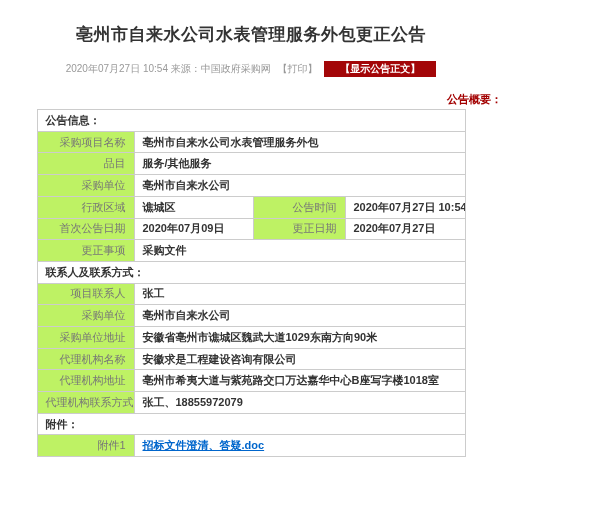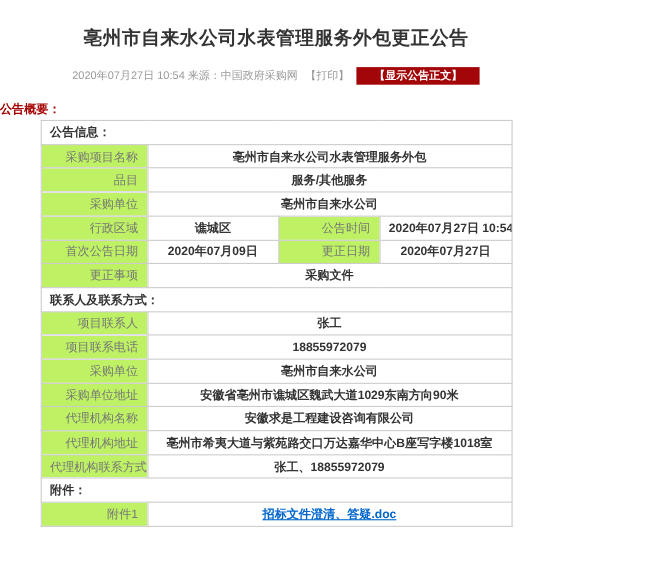--- a/index.html
+++ b/index.html
@@ -40,21 +40,21 @@
     display: inline-block;
     background: #a30608;
     color: #ffffff;
     font-weight: bold;
     padding: 1px 16px;
     margin-left: 4px;
     cursor: pointer;
   }
   .summary-heading {
     margin-top: 15px;
-    text-align: left;
+    text-align: right;
     font-size: 11px;
     font-weight: bold;
     color: #a30000;
   }
   table.info-table {
     width: 428px;
     margin: 2px auto 0 auto;
     border-collapse: collapse;
     table-layout: fixed;
     font-size: 11px;
@@ -69,21 +69,21 @@
   }
   td.cell-label {
     background: #bef264;
     color: #777777;
     text-align: right;
     font-weight: normal;
   }
   td.cell-value {
     background: #ffffff;
     color: #333333;
-    text-align: center;
+    text-align: left;
     font-weight: bold;
   }
   td.cell-section {
     background: #ffffff;
     color: #333333;
     text-align: left;
     font-weight: bold;
     padding-left: 10px;
   }
   a.attachment-link {
@@ -152,24 +152,20 @@
     </tr>
 
     <tr>
       <td class="cell-section" colspan="4">联系人及联系方式：</td>
     </tr>
     <tr>
       <td class="cell-label">项目联系人</td>
       <td class="cell-value" colspan="3">张工</td>
     </tr>
     <tr>
-      <td class="cell-label">项目联系电话</td>
-      <td class="cell-value" colspan="3">18855972079</td>
-    </tr>
-    <tr>
       <td class="cell-label">采购单位</td>
       <td class="cell-value" colspan="3">亳州市自来水公司</td>
     </tr>
     <tr>
       <td class="cell-label">采购单位地址</td>
       <td class="cell-value" colspan="3">安徽省亳州市谯城区魏武大道1029东南方向90米</td>
     </tr>
     <tr>
       <td class="cell-label">代理机构名称</td>
       <td class="cell-value" colspan="3">安徽求是工程建设咨询有限公司</td>

